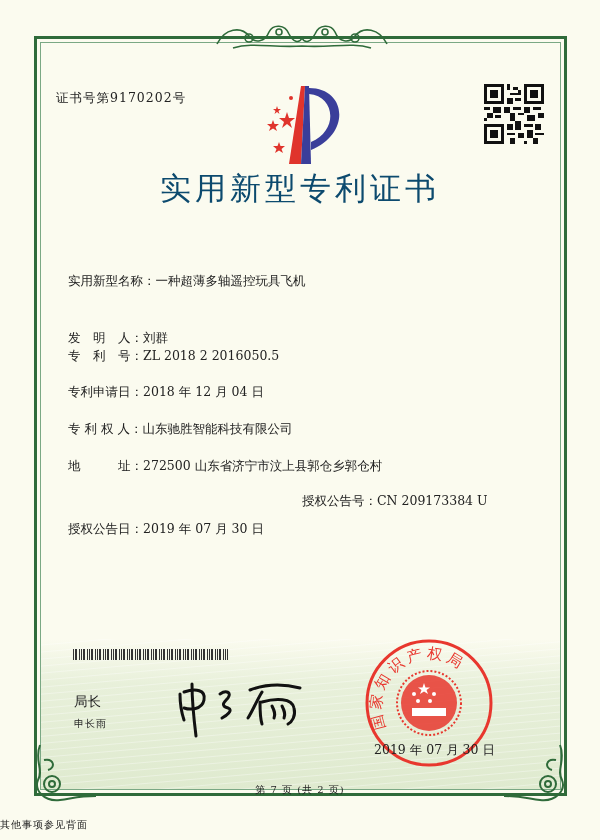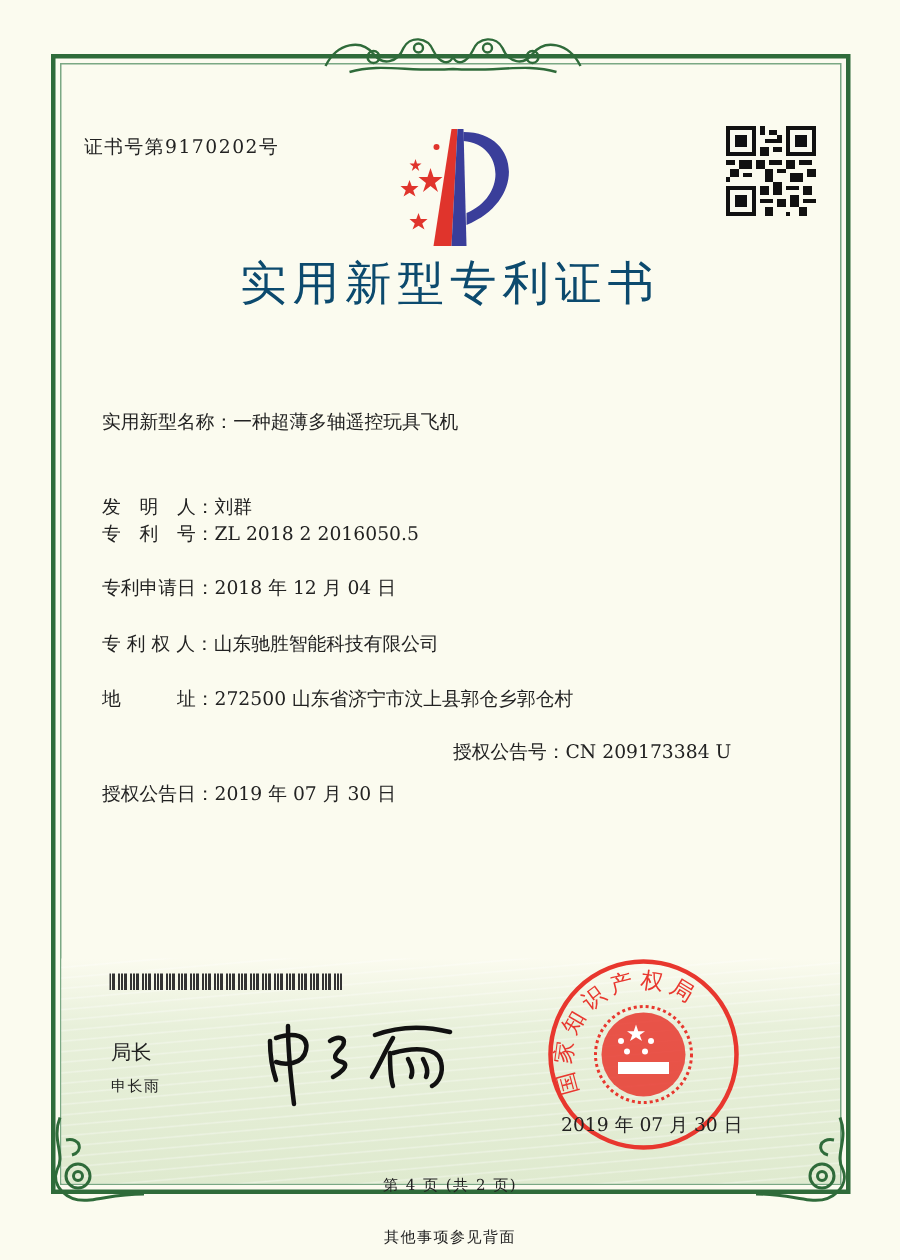--- a/index.html
+++ b/index.html
@@ -18,21 +18,21 @@
   .field .lbl{display:inline-block;margin-top:30px;}
   .para{position:absolute;left:68px;width:470px;font-size:12px;line-height:19px;letter-spacing:1.2px;}
   .para p{margin:0;text-indent:26px;}
   .barcode{position:absolute;left:73px;top:649px;width:155px;height:11px;background:repeating-linear-gradient(90deg,#333 0 1px,transparent 1px 2px,#333 2px 3px,#333 3px 4px,transparent 4px 6px,#333 6px 7px,transparent 7px 8px);}
   .director-title{position:absolute;left:74px;top:693px;font-family:"DejaVu Sans","Liberation Sans",sans-serif;font-size:13.5px;}
   .director-name{position:absolute;left:74px;top:717px;font-family:"DejaVu Sans","Liberation Sans",sans-serif;font-size:10px;letter-spacing:1px;}
   .signature{position:absolute;left:176px;top:680px;width:130px;height:60px;}
   .seal{position:absolute;left:364px;top:638px;width:130px;height:130px;}
   .seal-date{position:absolute;left:374px;top:742px;font-size:12.5px;}
   .page-no{position:absolute;left:0;right:0;top:783px;text-align:center;font-size:10px;letter-spacing:1px;}
-  .footer{position:absolute;left:0;right:0;top:818px;text-align:center;font-size:10px;letter-spacing:1px;}
+  .footer{position:absolute;left:0;right:0;top:818px;font-size:10px;letter-spacing:1px;}
 </style>
 </head>
 <body>
 
 <div class="frame">
   <div class="frame-inner"></div>
   <div class="lower-bg"></div>
 </div>
 
 <svg class="ornament-top" viewBox="0 0 178 34">
@@ -182,14 +182,14 @@
     <polygon points="60,45 61.5,49.5 66,49.5 62.5,52 64,56 60,53.5 56,56 57.5,52 54,49.5 58.5,49.5"></polygon>
     <circle cx="50" cy="56" r="2"></circle>
       <circle cx="70" cy="56" r="2"></circle>
       <circle cx="54" cy="63" r="2"></circle>
       <circle cx="66" cy="63" r="2"></circle>
     <rect x="48" y="70" width="34" height="8"></rect>
   </g>
 </svg>
 <div class="seal-date">2019 年 07 月 30 日</div>
 
-<div class="page-no">第 4 页 (共 2 页)</div>
+<div class="page-no">第 7 页 (共 2 页)</div>
 <div class="footer">其他事项参见背面</div>
 
 </body></html>

